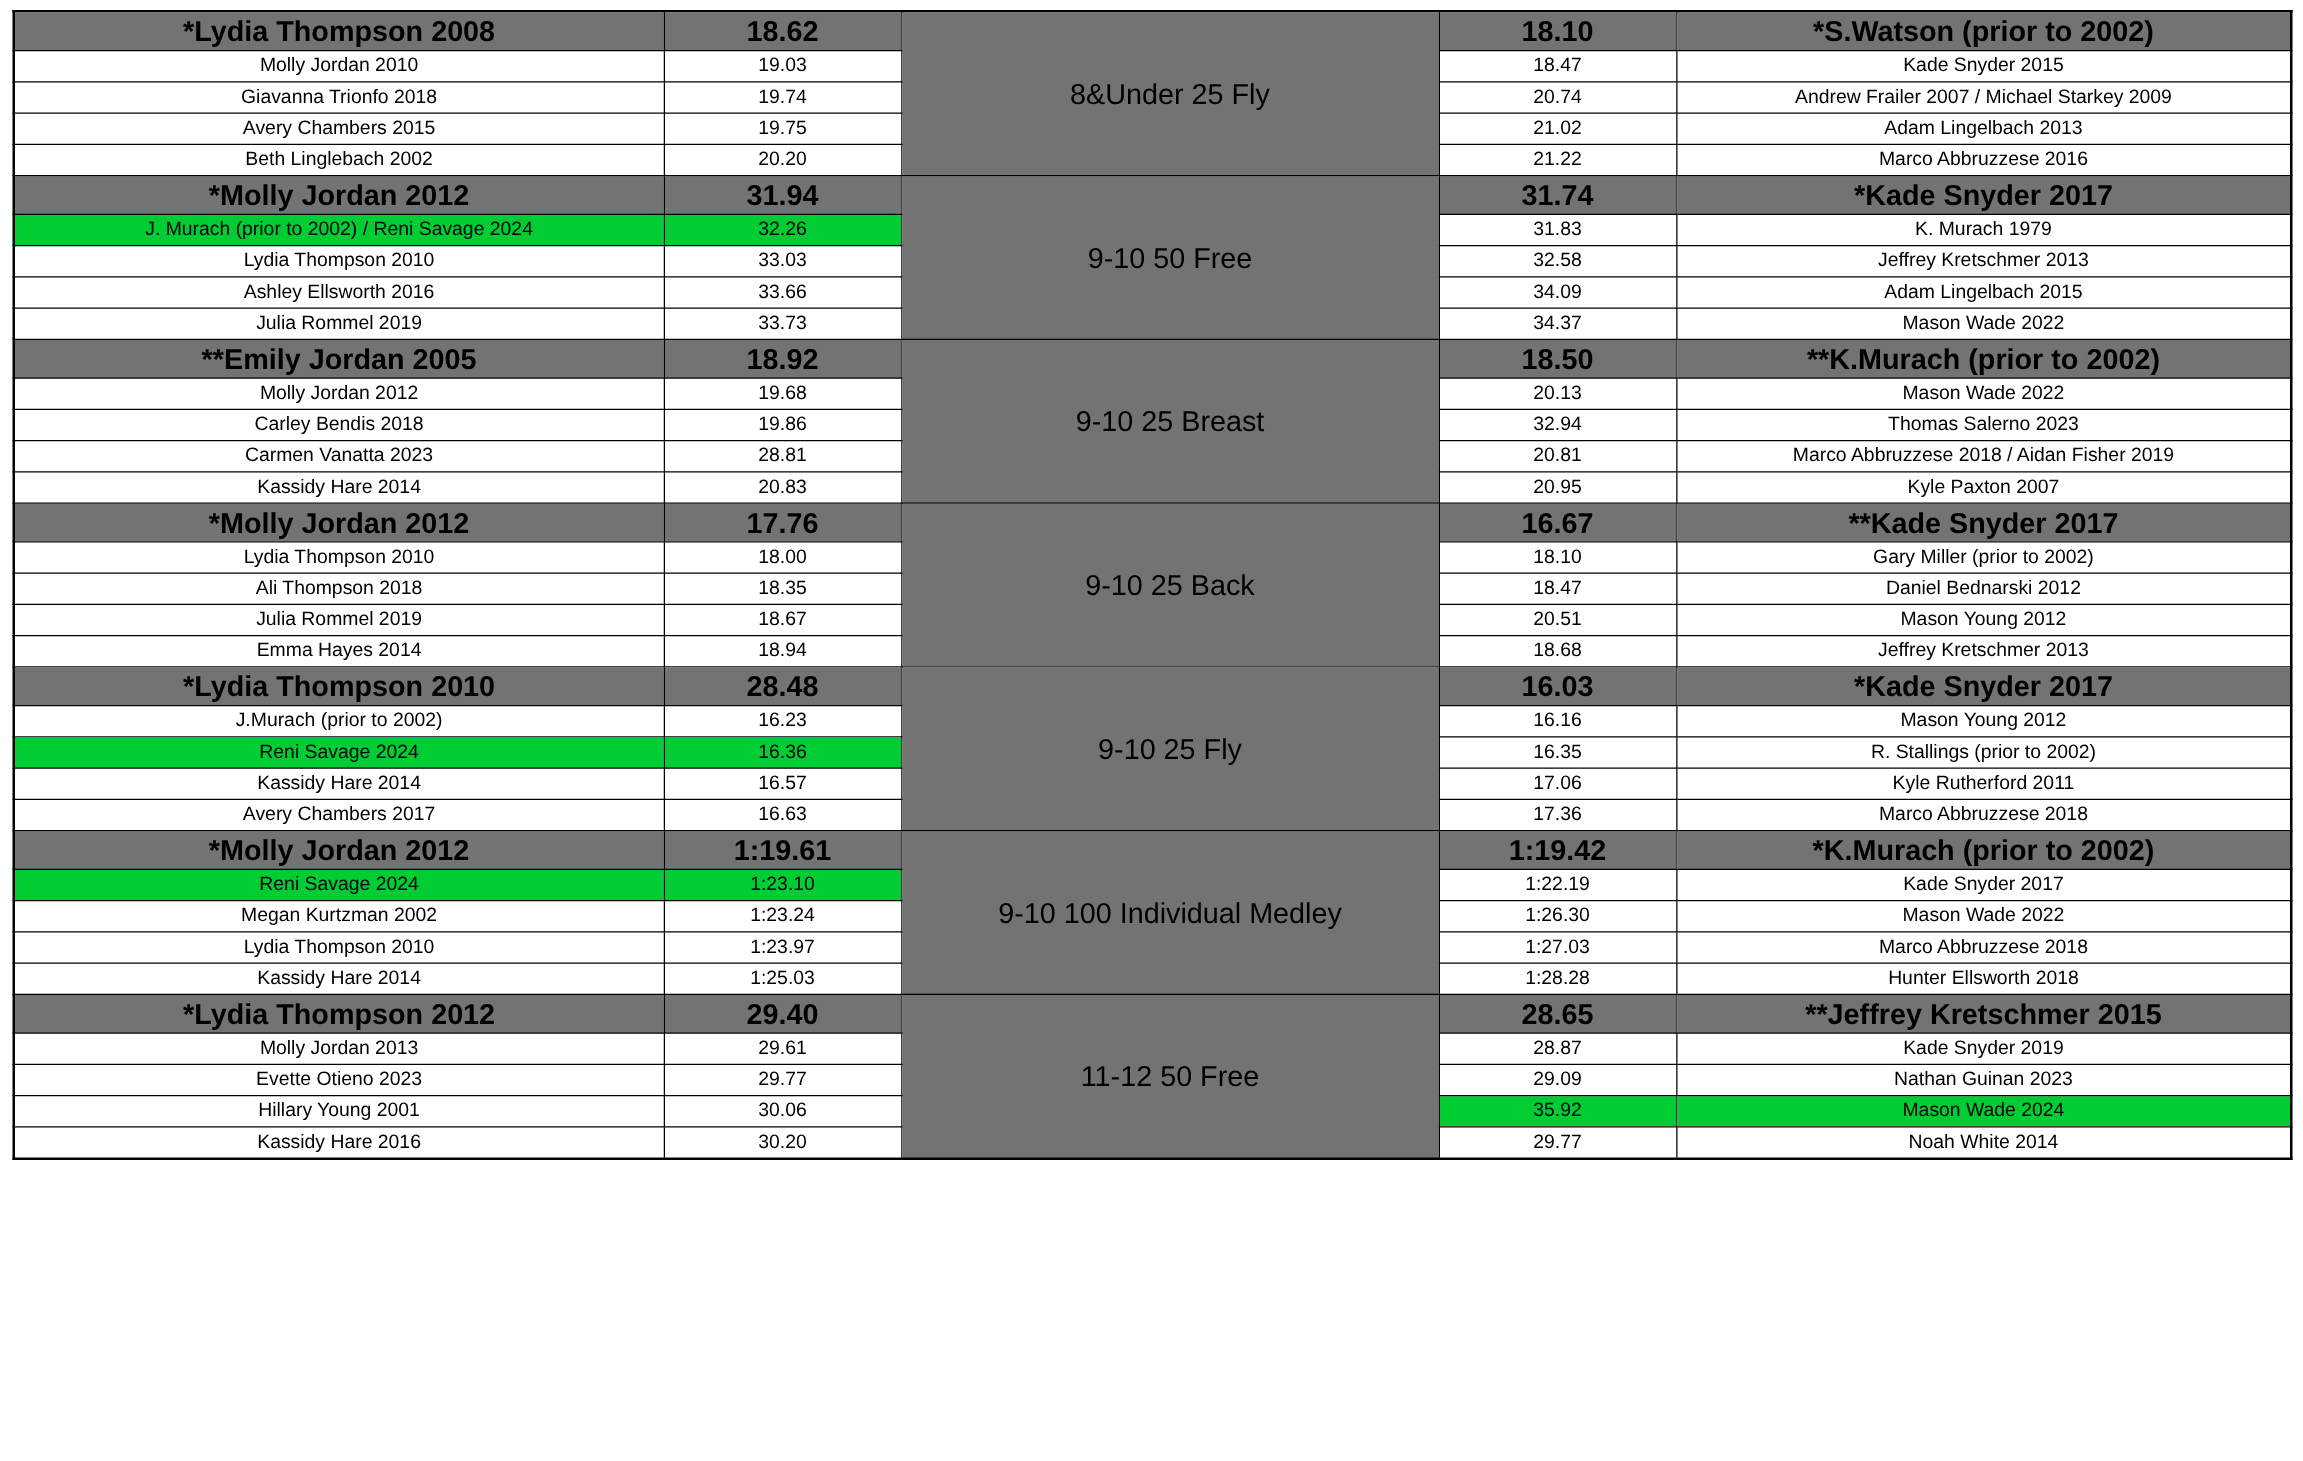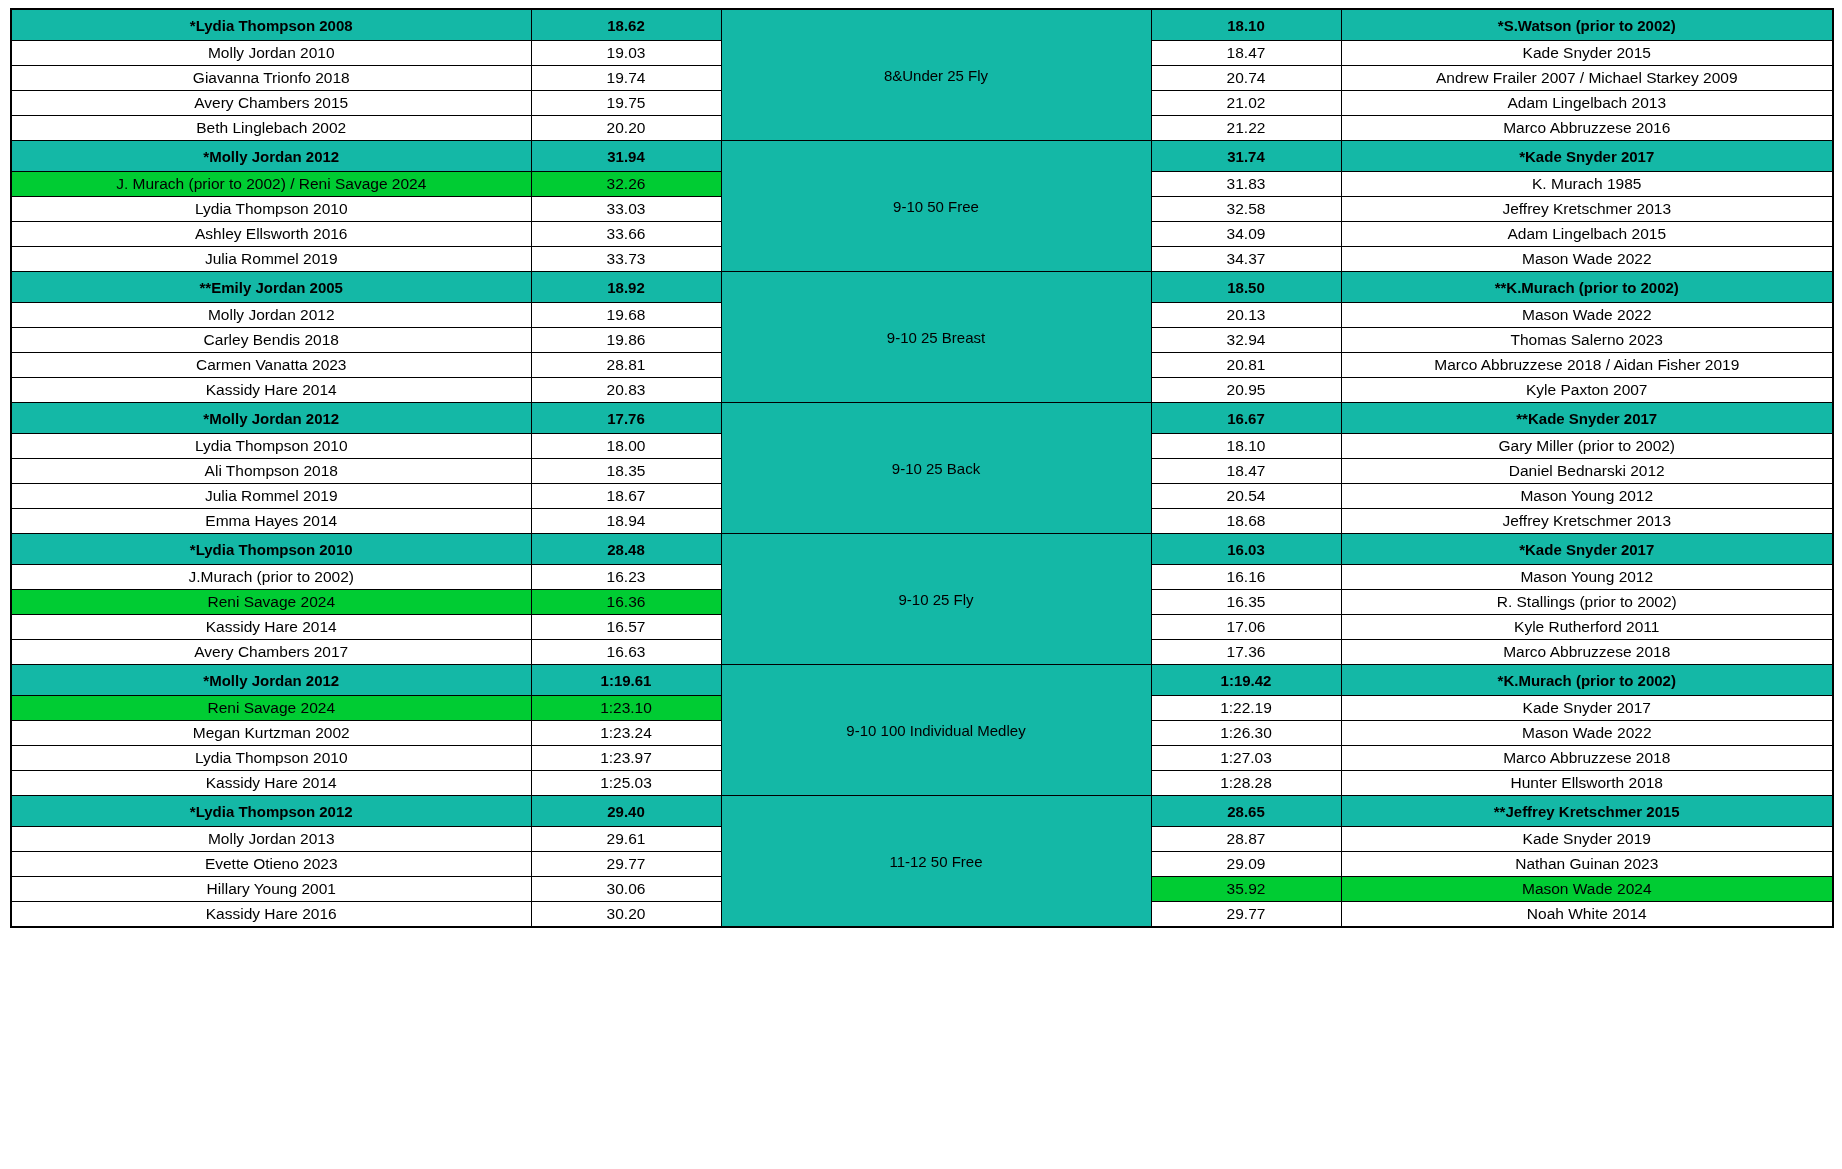--- a/index.html
+++ b/index.html
@@ -35,23 +35,23 @@
     white-space: nowrap;
     overflow: hidden;
   }
   col.c-girl-name { width: 520px; }
   col.c-girl-time { width: 190px; }
   col.c-event     { width: 430px; }
   col.c-boy-time  { width: 190px; }
   col.c-boy-name  { width: 492px; }
 
   tr.header-row td {
-    background: #14b8a6;
+    background: #737373;
     font-weight: bold;
-    font-size: 15px;
+    font-size: 23px;
     height: 30px;
   }
   tr.header-row td.event-cell {
     font-weight: normal;
   }
   td.hl {
     background: #00cc33;
     margin-left: 16px;
   }
 </style>
@@ -103,21 +103,21 @@
           <td>*Molly Jordan   2012</td>
           <td>31.94</td>
           <td class="event-cell" rowspan="5">9-10 50 Free</td>
           <td>31.74</td>
           <td>*Kade Snyder   2017</td>
         </tr>
         <tr class="data-row">
           <td class="hl">J. Murach  (prior to 2002) / Reni Savage  2024</td>
           <td class="hl">32.26</td>
           <td>31.83</td>
-          <td>K. Murach   1985</td>
+          <td>K. Murach   1979</td>
         </tr>
         <tr class="data-row">
           <td>Lydia Thompson   2010</td>
           <td>33.03</td>
           <td>32.58</td>
           <td>Jeffrey Kretschmer   2013</td>
         </tr>
         <tr class="data-row">
           <td>Ashley Ellsworth  2016</td>
           <td>33.66</td>
@@ -176,21 +176,21 @@
         </tr>
         <tr class="data-row">
           <td>Ali Thompson  2018</td>
           <td>18.35</td>
           <td>18.47</td>
           <td>Daniel Bednarski  2012</td>
         </tr>
         <tr class="data-row">
           <td>Julia Rommel  2019</td>
           <td>18.67</td>
-          <td>20.54</td>
+          <td>20.51</td>
           <td>Mason Young  2012</td>
         </tr>
         <tr class="data-row">
           <td>Emma Hayes  2014</td>
           <td>18.94</td>
           <td>18.68</td>
           <td>Jeffrey Kretschmer  2013</td>
         </tr>
         <tr class="header-row">
           <td>*Lydia Thompson   2010</td>

